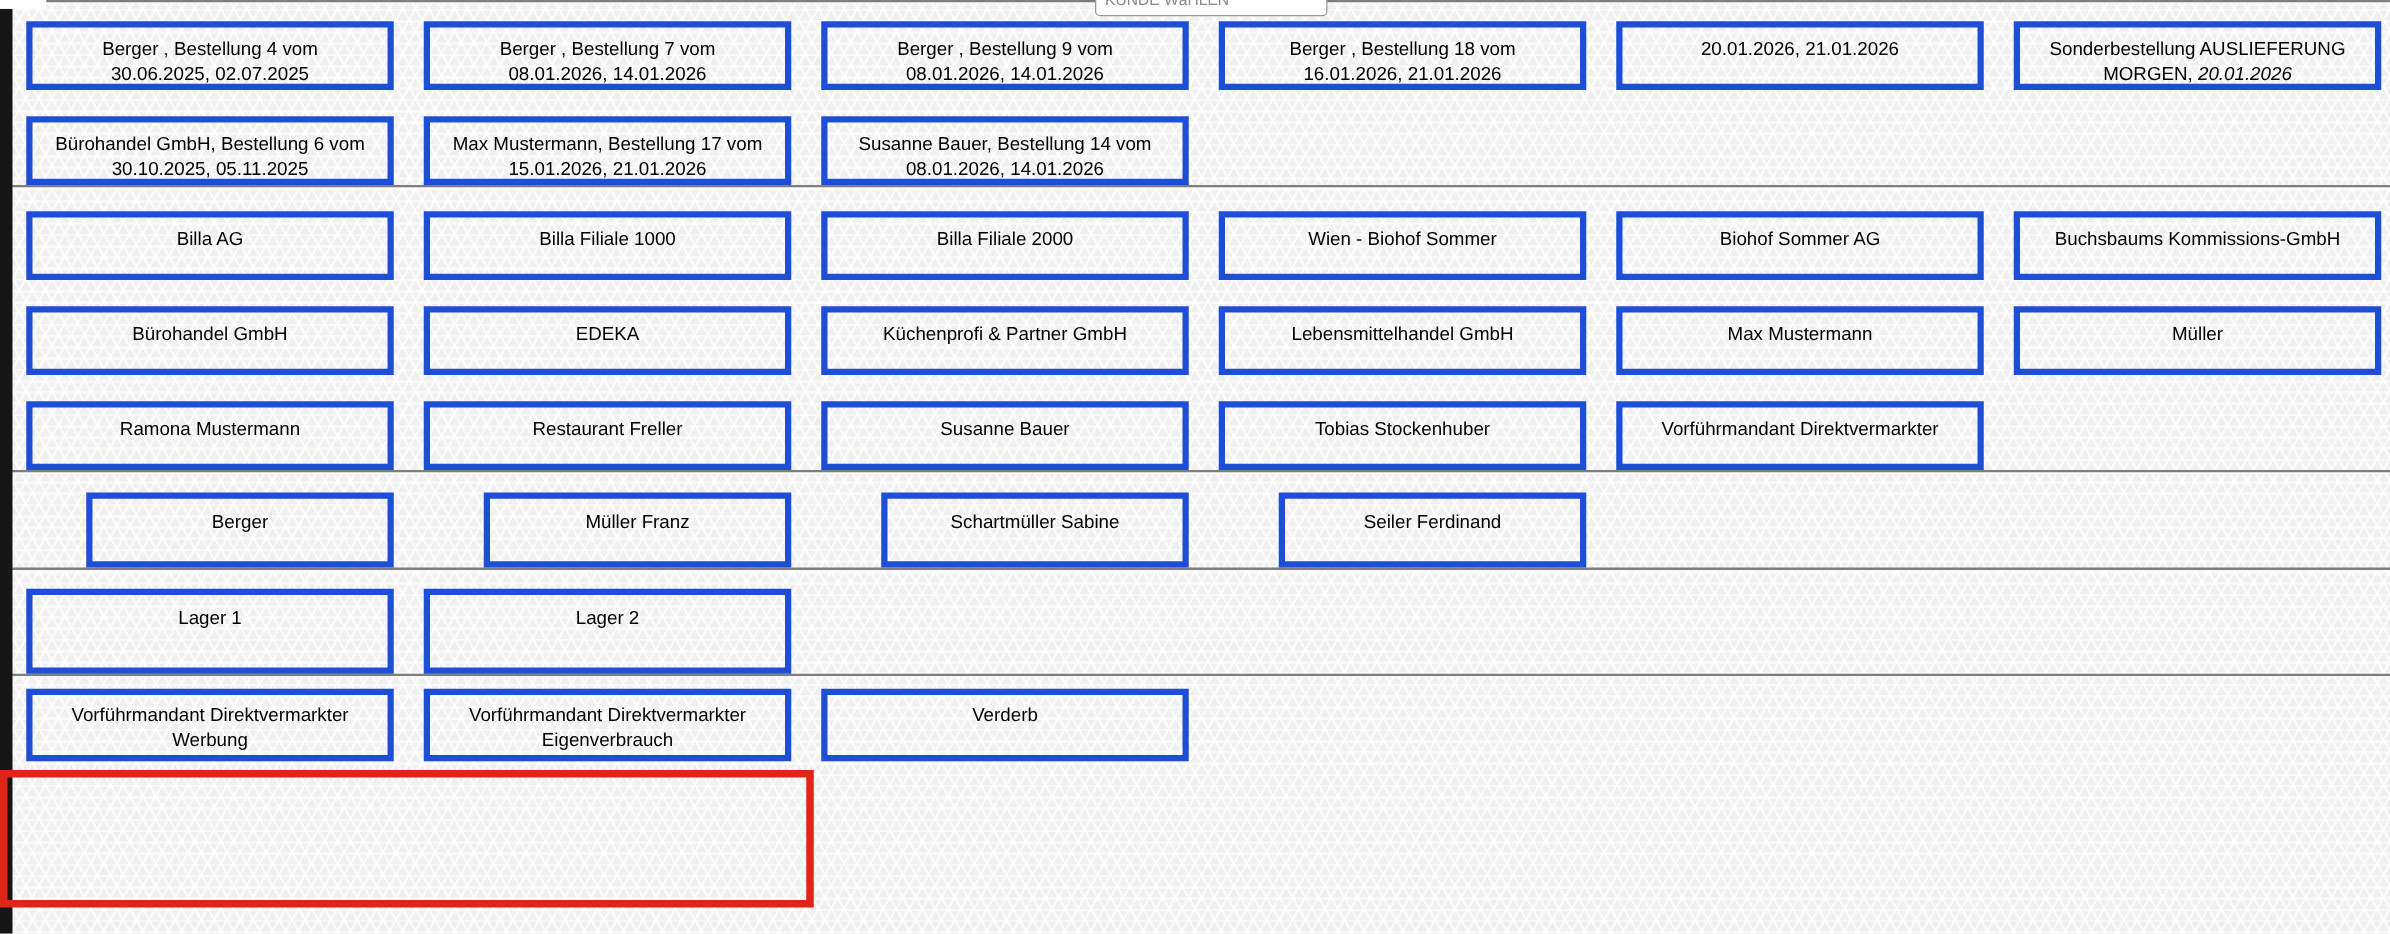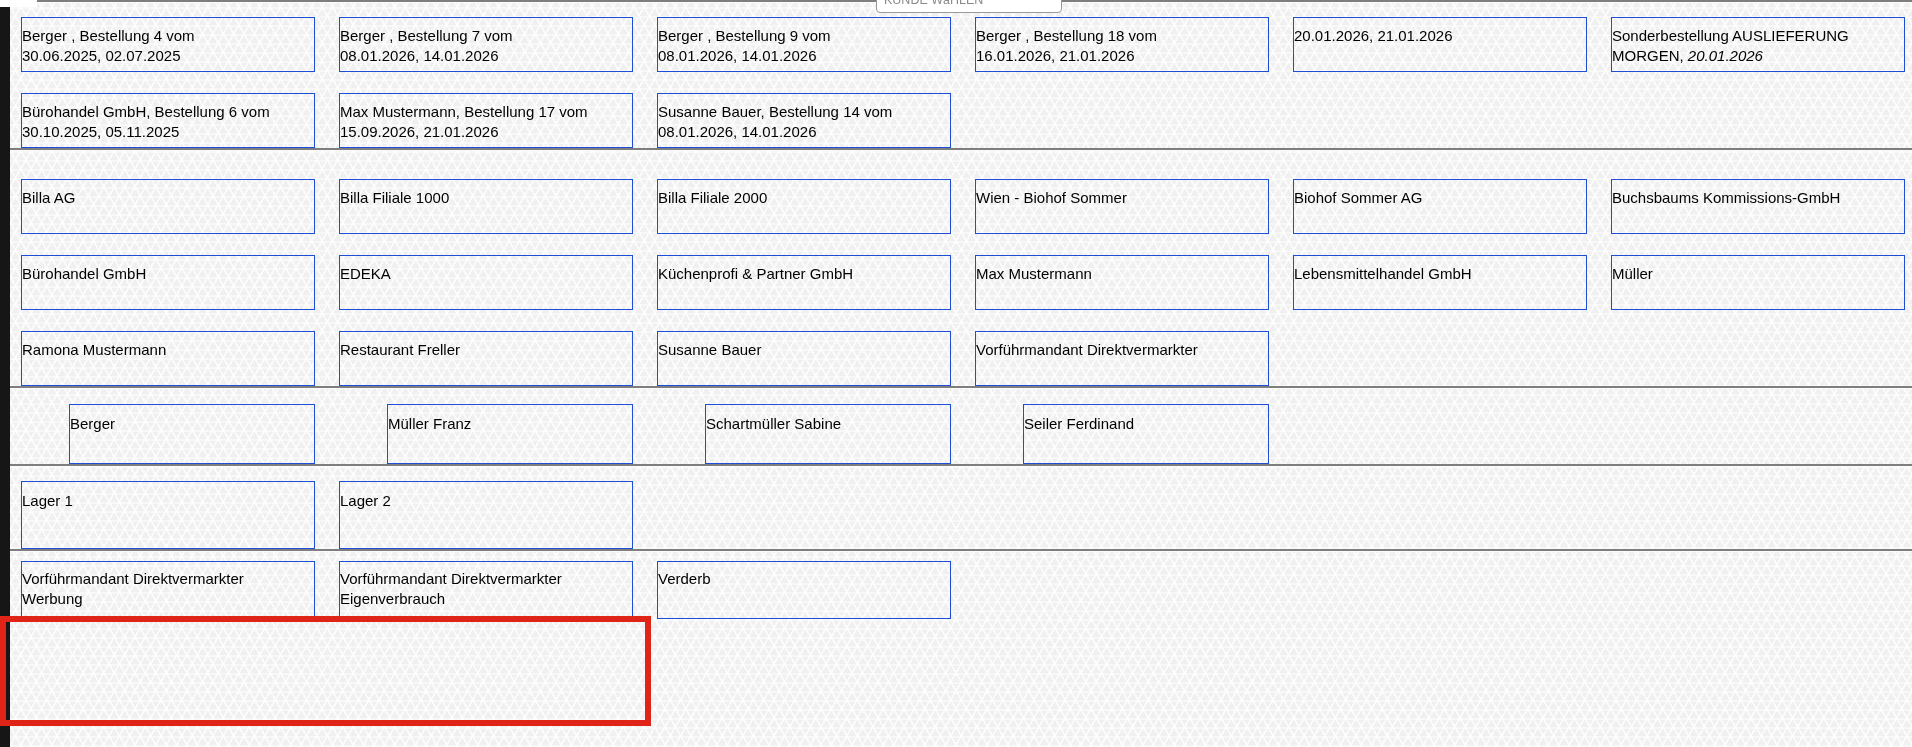--- a/index.html
+++ b/index.html
@@ -35,28 +35,28 @@
   .hr2{margin-top:24px;}
   .hr3{margin-top:17px;}
   .hr4{margin-top:16px;}
   .hr5{margin-top:26px;}
 
   .grid{
     display:grid;grid-template-columns:repeat(6,294px);
     column-gap:24px;row-gap:21px;padding-left:21px;
   }
   .grid.orders{margin-top:14px;}
-  .grid.customers{margin-top:28px;}
+  .grid.customers{margin-top:18px;}
   .grid.persons{margin-top:15px;}
   .grid.warehouses{margin-top:14px;}
   .grid.special{margin-top:9px;}
 
   .tile{
-    height:55px;box-sizing:border-box;border:1px solid #1d4ed8;
-    background:transparent;padding-top:8px;
+    height:55px;box-sizing:border-box;border:5px solid #1d4ed8;
+    background:transparent;text-align:center;padding-top:8px;
     font-size:15px;line-height:20px;color:#000;cursor:pointer;
   }
   .grid.persons .tile{height:60px;padding-top:9px;margin-left:48px;}
   .grid.warehouses .tile{height:68px;padding-top:9px;}
   .grid.special .tile{height:58px;padding-top:7px;}
   .tile i{}
 
   .left-bar{
     position:absolute;left:0;top:7px;width:10px;height:740px;
     background:#161616;z-index:4;
@@ -103,21 +103,21 @@
       <div class="tile">
         <div>Sonderbestellung AUSLIEFERUNG</div>
         <div>MORGEN, <i>20.01.2026</i></div>
       </div>
       <div class="tile">
         <div>Bürohandel GmbH, Bestellung 6 vom</div>
         <div>30.10.2025, 05.11.2025</div>
       </div>
       <div class="tile">
         <div>Max Mustermann, Bestellung 17 vom</div>
-        <div>15.09.2026, 21.01.2026</div>
+        <div>15.01.2026, 21.01.2026</div>
       </div>
       <div class="tile">
         <div>Susanne Bauer, Bestellung 14 vom</div>
         <div>08.01.2026, 14.01.2026</div>
       </div>
     </div>
 
   <hr class="divider hr2">
   <div class="grid customers">
       <div class="tile">
@@ -141,36 +141,39 @@
       <div class="tile">
         <div>Bürohandel GmbH</div>
       </div>
       <div class="tile">
         <div>EDEKA</div>
       </div>
       <div class="tile">
         <div>Küchenprofi &amp; Partner GmbH</div>
       </div>
       <div class="tile">
+        <div>Lebensmittelhandel GmbH</div>
+      </div>
+      <div class="tile">
         <div>Max Mustermann</div>
       </div>
       <div class="tile">
-        <div>Lebensmittelhandel GmbH</div>
-      </div>
-      <div class="tile">
         <div>Müller</div>
       </div>
       <div class="tile">
         <div>Ramona Mustermann</div>
       </div>
       <div class="tile">
         <div>Restaurant Freller</div>
       </div>
       <div class="tile">
         <div>Susanne Bauer</div>
+      </div>
+      <div class="tile">
+        <div>Tobias Stockenhuber</div>
       </div>
       <div class="tile">
         <div>Vorführmandant Direktvermarkter</div>
       </div>
     </div>
 
   <hr class="divider hr3">
   <div class="grid persons">
       <div class="tile">
         <div>Berger</div>

